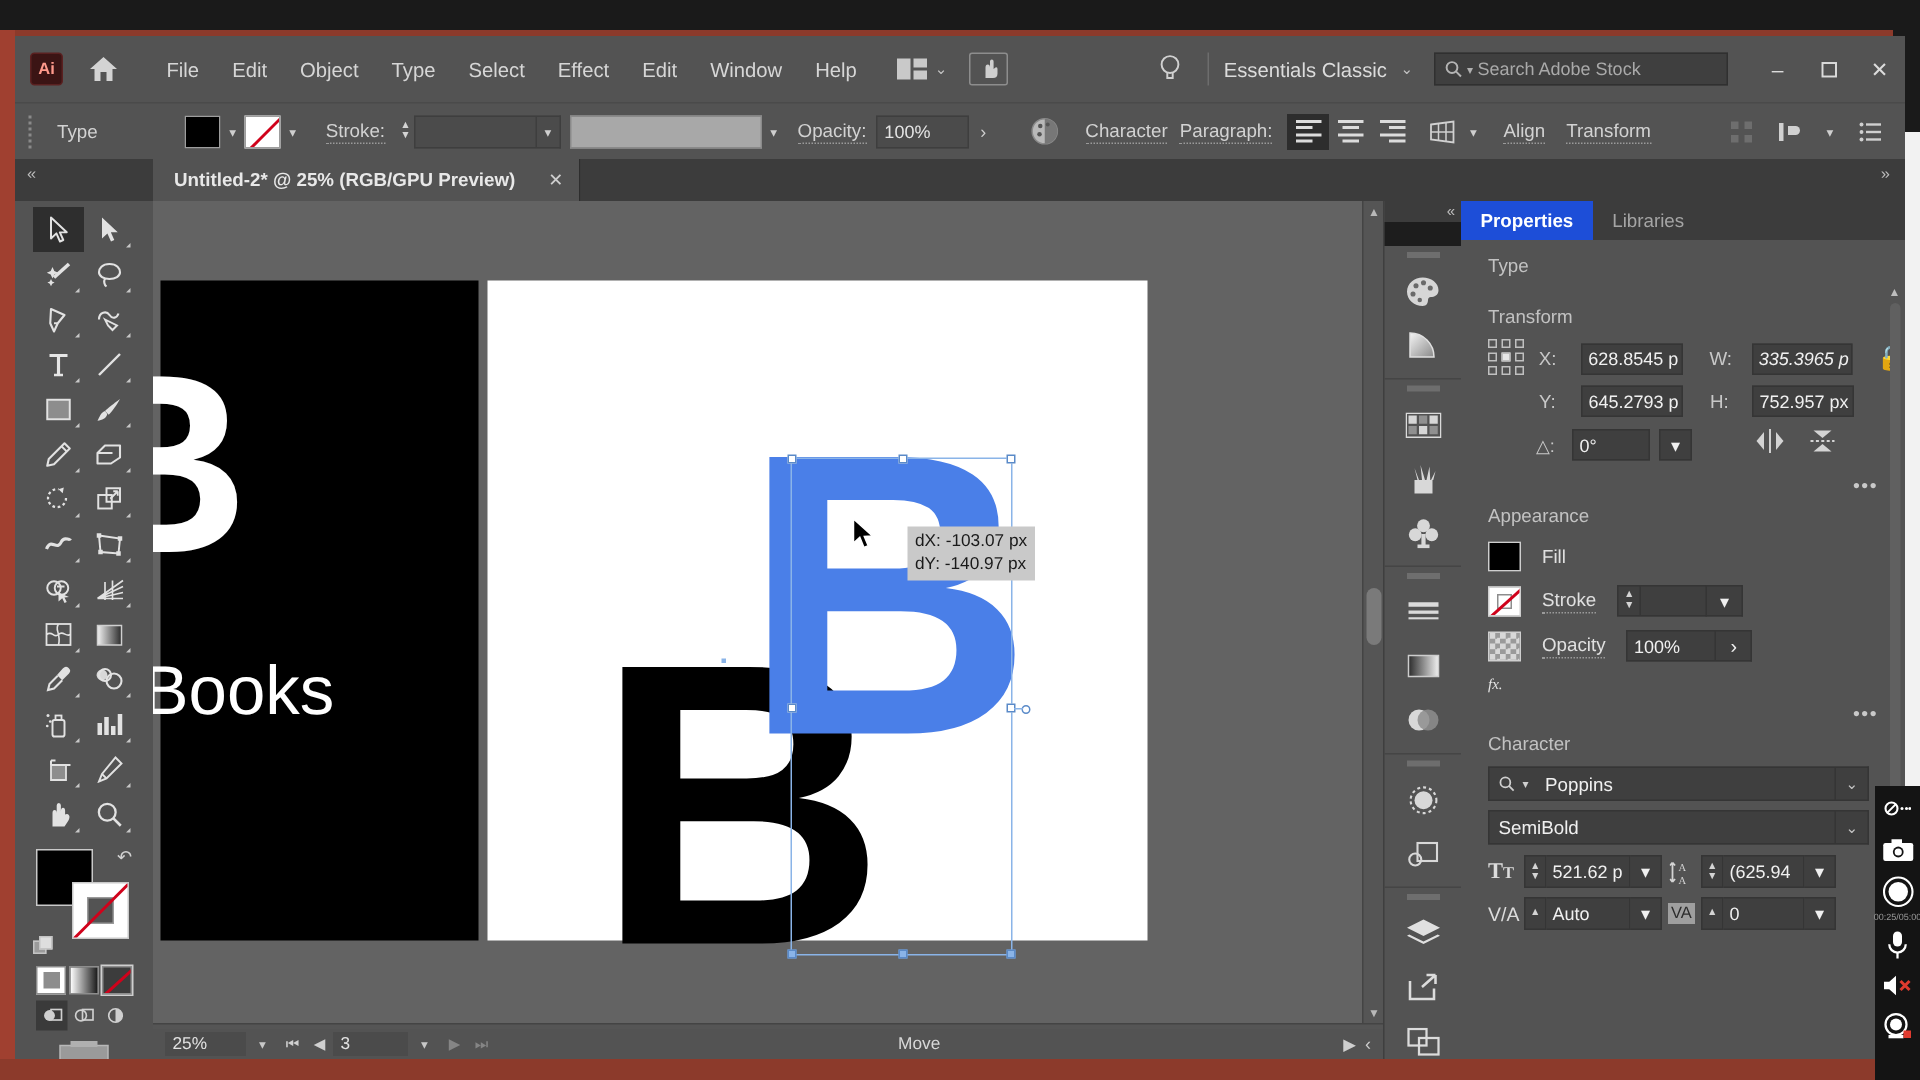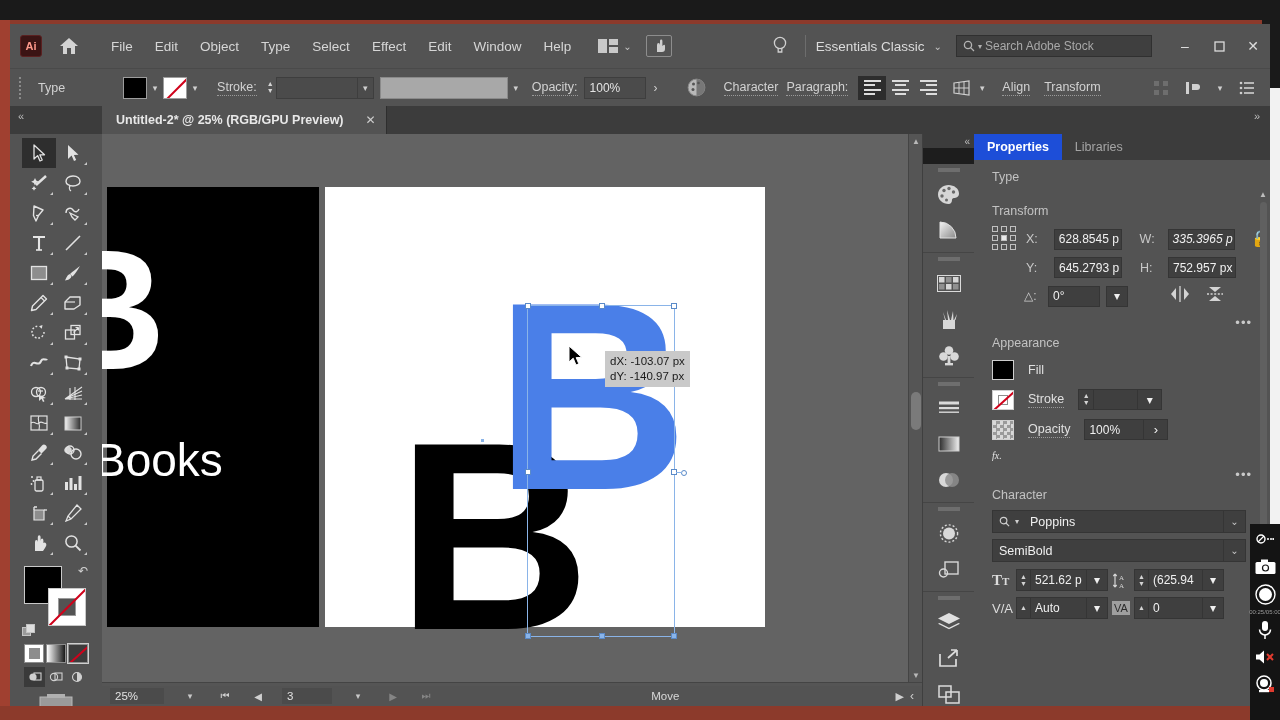--- a/index.html
+++ b/index.html
@@ -292,21 +292,21 @@
   .hscroll .thumb {
     position:absolute; left: 672px; top: 3px; width: 56px; height: 8px;
     background: #7a7a7a; border-radius: 4px;
   }
 
   
   .statusbar {
     position: absolute; left: 92px; top: 662px;
     width: 820px; height: 20px;
     background: #535353;
-    display: flex; align-items: center; gap: 15px;
+    display: flex; align-items: center; gap: 0px;
   }
   .zoom-field {
     margin-left: 8px; width: 54px; height: 16px; background: #4b4b4b;
     color: #e2e2e2; font-size: 11.5px; display:flex; align-items:center; padding-left:5px;
   }
   .sb-chev { width: 22px; color:#c8c8c8; font-size:9px; display:flex; align-items:center; justify-content:center;}
   .sb-nav { width: 18px; color:#d0d0d0; font-size:10px; display:flex;align-items:center;justify-content:center;}
   .sb-nav.dim { color:#858585; }
   .page-field { width: 50px; height: 16px; background:#4b4b4b; color:#e2e2e2; font-size:11.5px; display:flex;align-items:center;padding-left:5px;}
   .sb-status { flex: 1; text-align: center; color:#d8d8d8; font-size:11.5px; }

